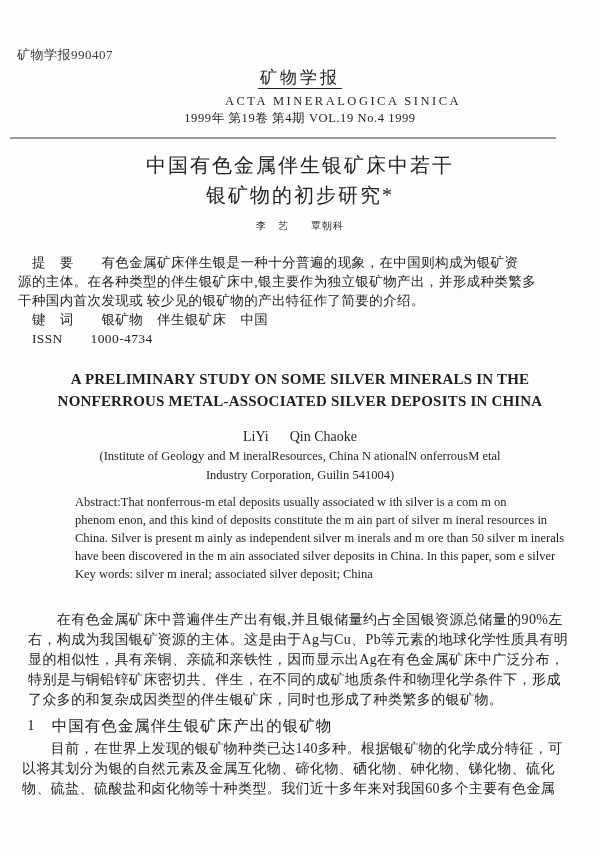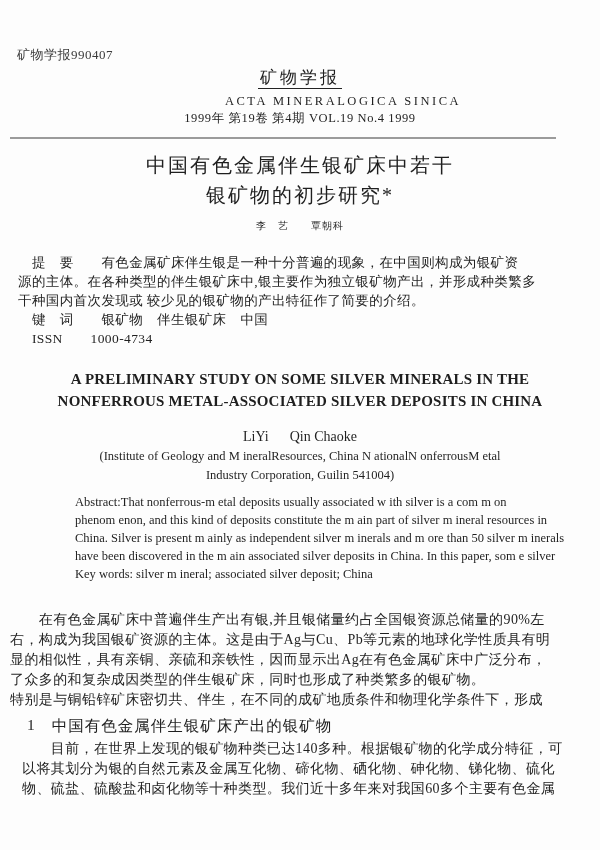--- a/index.html
+++ b/index.html
@@ -65,21 +65,21 @@
   }
   .affiliation-en {
     top: 447px;
     font-size: 12.5px; line-height: 18.5px;
   }
   .abstract-en {
     top: 493px; left: 30px; width: 548px;
     font-size: 12.5px; line-height: 18px; margin-left: 45px;
   }
   .intro-cn {
-    top: 610px; left: 10px; width: 560px;
+    top: 610px; left: 28px; width: 560px;
     font-size: 14px; line-height: 20px; letter-spacing: 0.4px;
   }
   .section-heading {
     top: 716px; left: 27px;
     font-size: 15.5px; letter-spacing: 1px;
     display: flex;
   }
   .section-heading .num { margin-right: 16px; }
   .section-para {
     top: 739px; left: 22px; width: 560px;
@@ -131,22 +131,22 @@
   <div>phenom enon, and this kind of deposits constitute the m ain part of silver m ineral resources in</div>
   <div>China. Silver is present m ainly as independent silver m inerals and m ore than 50 silver m inerals</div>
   <div>have been discovered in the m ain associated silver deposits in China. In this paper, som e silver</div>
   <div>Key words: silver m ineral; associated silver deposit; China</div>
 </div>
 
 <div class="abs intro-cn">
   <div class="prewrap">　　在有色金属矿床中普遍伴生产出有银,并且银储量约占全国银资源总储量的90%左</div>
   <div class="prewrap">右，构成为我国银矿资源的主体。这是由于Ag与Cu、Pb等元素的地球化学性质具有明</div>
   <div class="prewrap">显的相似性，具有亲铜、亲硫和亲铁性，因而显示出Ag在有色金属矿床中广泛分布，</div>
+  <div class="prewrap">特别是与铜铅锌矿床密切共、伴生，在不同的成矿地质条件和物理化学条件下，形成</div>
   <div class="prewrap">了众多的和复杂成因类型的伴生银矿床，同时也形成了种类繁多的银矿物。</div>
-  <div class="prewrap">特别是与铜铅锌矿床密切共、伴生，在不同的成矿地质条件和物理化学条件下，形成</div>
 </div>
 
 <div class="abs section-heading">
   <span class="num">1</span>
   <span>中国有色金属伴生银矿床产出的银矿物</span>
 </div>
 
 <div class="abs section-para">
   <div class="prewrap">　　目前，在世界上发现的银矿物种类已达140多种。根据银矿物的化学成分特征，可</div>
   <div class="prewrap">以将其划分为银的自然元素及金属互化物、碲化物、硒化物、砷化物、锑化物、硫化</div>

